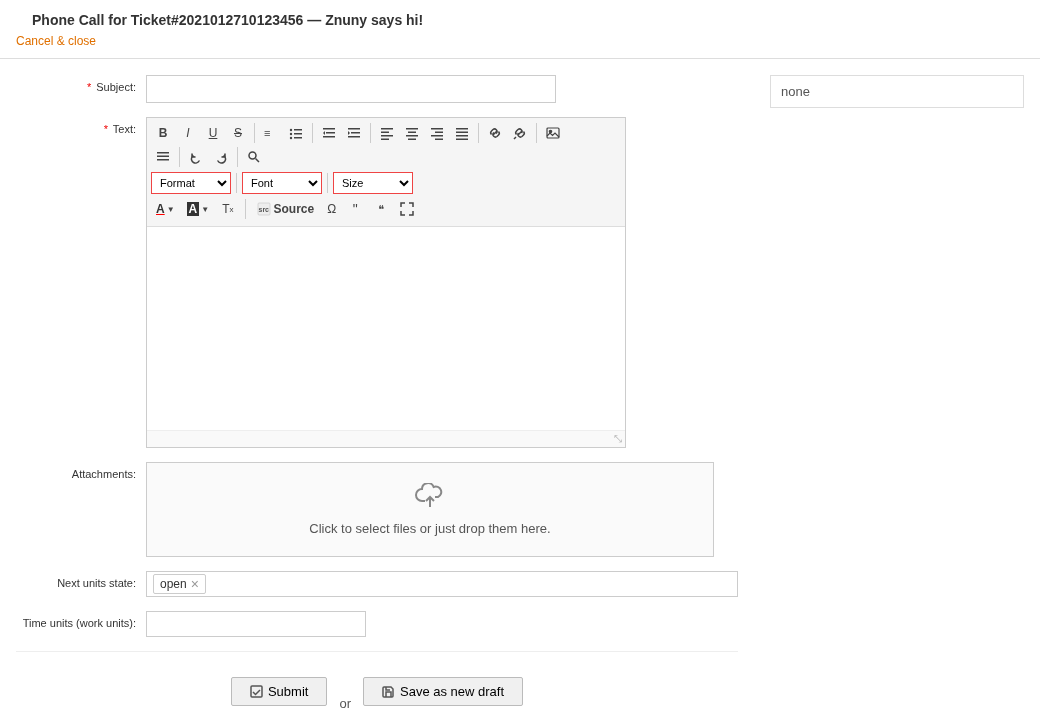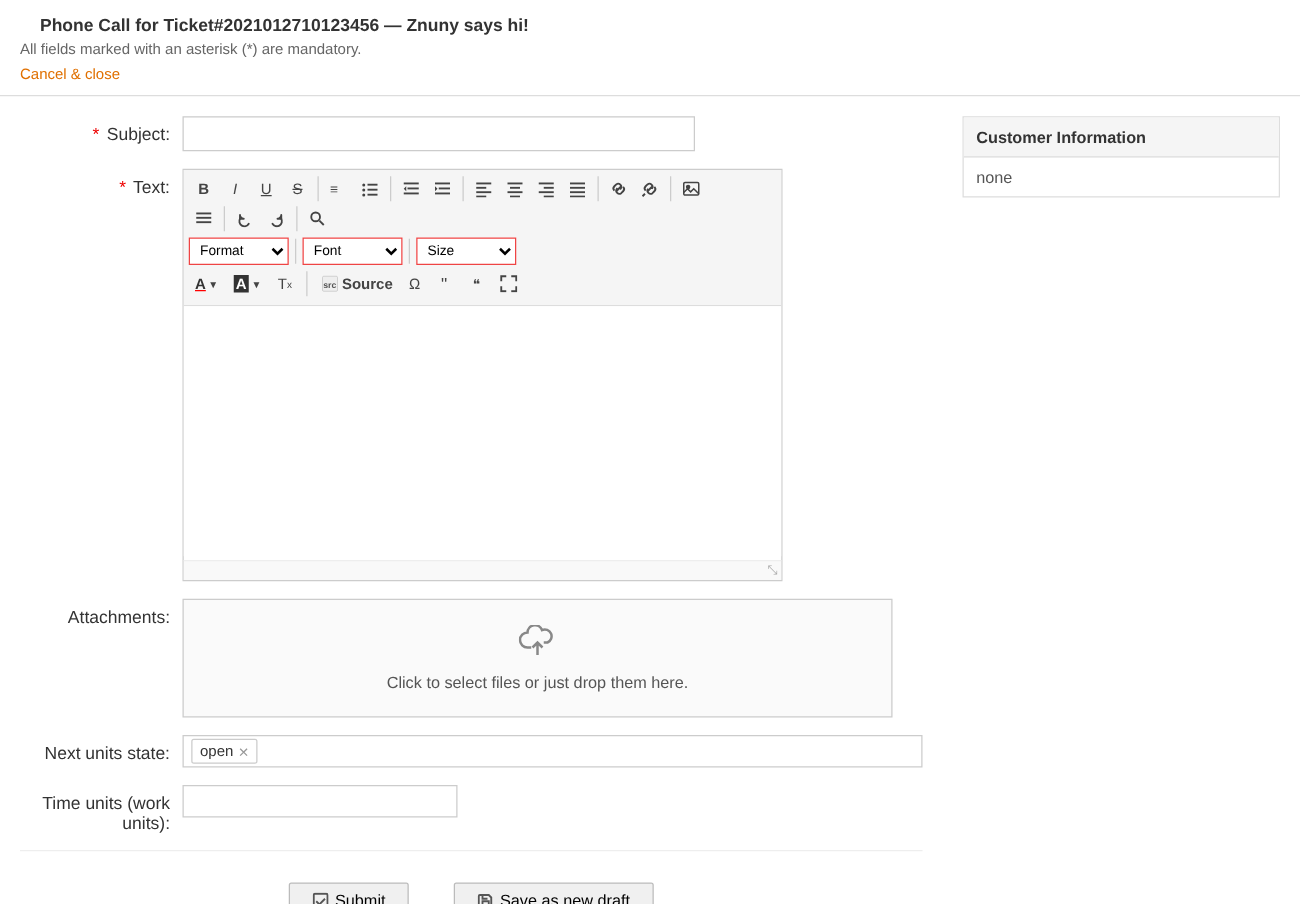--- a/index.html
+++ b/index.html
@@ -54,21 +54,21 @@
       display: flex;
       align-items: flex-start;
       margin-bottom: 14px;
     }
 
     .form-label {
       width: 130px;
       text-align: right;
       padding-right: 10px;
       padding-top: 6px;
-      font-size: 14px;
+      font-size: 11px;
       color: #333;
       flex-shrink: 0;
     }
     .form-label .required {
       color: #e00;
       margin-right: 2px;
     }
 
     .form-control {
       flex: 1;
@@ -346,21 +346,20 @@
       width: 14px;
       height: 14px;
       display: inline-block;
     }
   </style>
 </head>
 <body>
 
 <div class="page-header">
   <div class="page-title">Phone Call for Ticket#2021012710123456 — Znuny says hi!</div>
-  <div class="page-subtitle">All fields marked with an asterisk (*) are mandatory.</div>
   <a href="#" class="cancel-link">Cancel &amp; close</a>
 </div>
 
 <div class="main-content">
 
   <div class="form-section">
 
     <div class="form-row">
       <div class="form-label">
         <span class="required">*</span>
@@ -644,18 +643,17 @@
           <path d="M4 2v3h4"></path>
         </svg>
         <span>Save as new draft</span>
       </button>
     </div>
 
   </div>
 
   <div class="sidebar">
     <div class="sidebar-box">
-      <div class="sidebar-header">Customer Information</div>
       <div class="sidebar-content">none</div>
     </div>
   </div>
 
 </div>
 
 </body></html>

